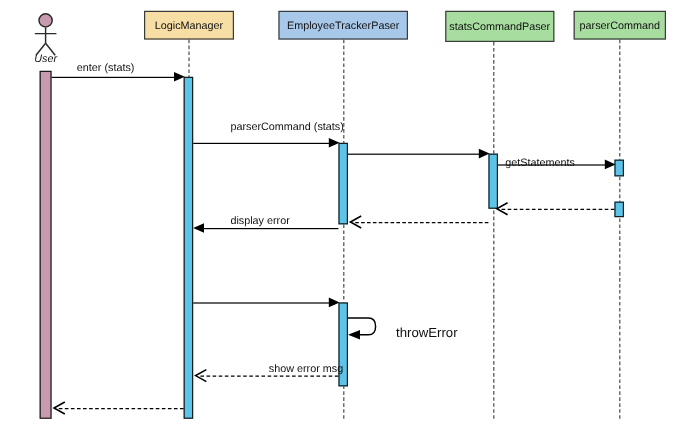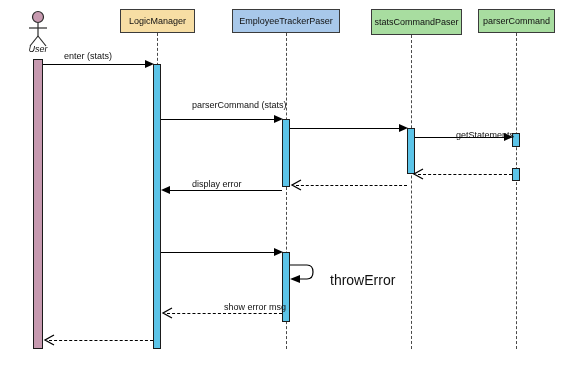--- a/index.html
+++ b/index.html
@@ -80,21 +80,21 @@
     border-right: 9px solid #000000;
   }
   .msg-label {
     position: absolute;
     font-size: 9px;
     color: #101010;
     white-space: nowrap;
   }
   .self-label {
     position: absolute;
-    font-size: 14px;
+    font-size: 11px;
     color: #101010;
     white-space: nowrap;
   }
   .self-loop {
     position: absolute;
   }
 </style>
 </head>
 <body>
 
@@ -150,21 +150,21 @@
 
   <div class="msg-line" style="left:161px; top:119px; width:115px;"></div>
   <div class="arrow-head arrow-right" style="left:274px; top:115px;"></div>
   <div class="msg-label" style="left:168px; top:100px;margin-left:24px;">parserCommand  (stats)</div>
 
   <div class="msg-line" style="left:290px; top:128px; width:111px;"></div>
   <div class="arrow-head arrow-right" style="left:399px; top:124px;"></div>
 
   <div class="msg-line" style="left:415px; top:137px; width:91px;"></div>
   <div class="arrow-head arrow-right" style="left:504px; top:133px;"></div>
-  <div class="msg-label" style="left:421px; top:130px;margin-left:35px;">getStatements</div>
+  <div class="msg-label" style="left:421px; top:130px;">getStatements</div>
 
   <div class="msg-line dashed" style="left:418px; top:174px; width:94px;"></div>
   <svg style="position:absolute; left:412px; top:168px;" width="12" height="12" viewBox="0 0 12 12">
     <polyline points="11,1 2,6 11,11" fill="none" stroke="#000" stroke-width="1.3"></polyline>
   </svg>
 
   <div class="msg-line dashed" style="left:296px; top:185px; width:111px;"></div>
   <svg style="position:absolute; left:290px; top:179px;" width="12" height="12" viewBox="0 0 12 12">
     <polyline points="11,1 2,6 11,11" fill="none" stroke="#000" stroke-width="1.3"></polyline>
   </svg>

